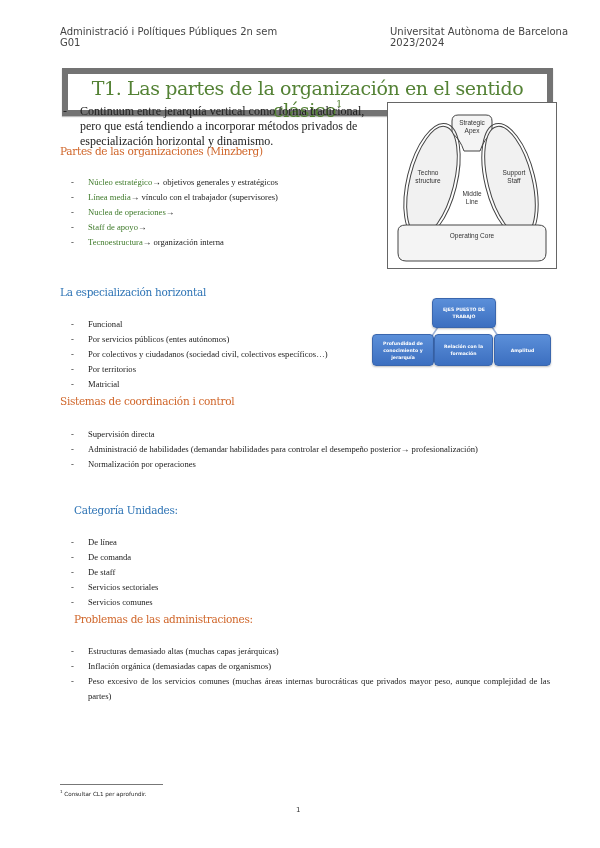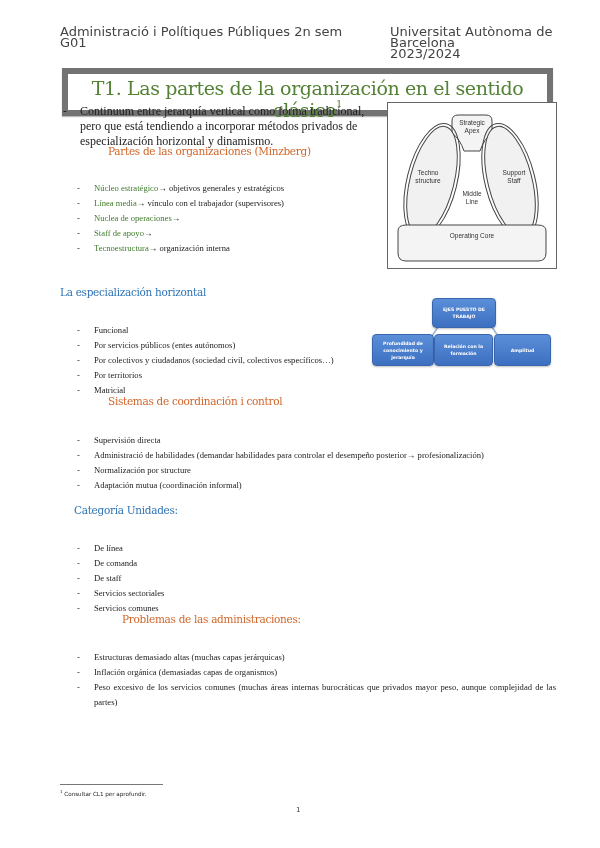--- a/index.html
+++ b/index.html
@@ -1,26 +1,26 @@
 <!DOCTYPE html>
 <html><head>
 <meta charset="utf-8">
 <style>
   html,body{margin:0;padding:0;background:#ffffff;}
   body{width:600px;height:848px;position:relative;overflow:hidden;font-family:"Liberation Serif",serif;color:#222;}
-  .hdr{position:absolute;font-family:"DejaVu Sans",sans-serif;font-size:13px;color:#444;line-height:11px;}
+  .hdr{position:absolute;font-family:"DejaVu Sans",sans-serif;font-size:10px;color:#444;line-height:11px;}
   .hdr-left{left:60px;top:26px;}
   .hdr-right{left:390px;top:26px;}
   .titlebox{position:absolute;left:62px;top:68px;width:479px;height:36px;border:6px solid #737373;box-shadow:0 1px 1px #bbb;}
   .title{position:absolute;left:0;right:0;top:3px;text-align:center;font-family:"DejaVu Serif",serif;font-size:19px;color:#548235;letter-spacing:-0.4px;}
   .title sup{font-size:10px;vertical-align:top;position:relative;top:-1px;}
   .sec{position:absolute;font-family:"DejaVu Serif",serif;font-size:10.5px;letter-spacing:-0.3px;}
-  .orange{color:#d0662a;margin-left:48px;}
+  .orange{color:#d0662a;}
   .blue{color:#2e74b5;}
-  ul.list{position:absolute;margin:14px;padding:0;list-style:none;font-size:8.6px;line-height:15px;color:#222;}
+  ul.list{position:absolute;margin:8px;padding:0;list-style:none;font-size:8.6px;line-height:15px;color:#222;}
   ul.list li{position:relative;padding-left:20px;}
   ul.list li::before{content:"-";position:absolute;left:3px;top:0;}
   .green{color:#3f7a2a;}
   .intro{position:absolute;left:60px;top:104px;width:318px;font-size:12px;line-height:15px;}
   .intro p{margin:0;padding-left:20px;position:relative;}
   .intro p::before{content:"-";position:absolute;left:3px;}
   .mintz{position:absolute;left:387px;top:102px;width:168px;height:165px;border:1px solid #666;background:#fff;}
   .mintz svg{display:block;}
   .smart{position:absolute;left:370px;top:296px;width:190px;height:75px;}
   .sbox{position:absolute;background:linear-gradient(#5b8fd9,#3c6fc0);border:1px solid #3a66ad;border-radius:4px;color:#fff;font-family:"DejaVu Sans",sans-serif;font-weight:bold;font-size:4.6px;text-align:center;display:flex;align-items:center;justify-content:center;line-height:7px;box-shadow:0 1px 2px rgba(0,0,0,.25);}
@@ -101,22 +101,21 @@
   <div class="sbox" style="left:62px;top:2px;width:62px;height:28px;">EJES PUESTO DE TRABAJO</div>
   <div class="sbox" style="left:2px;top:38px;width:60px;height:30px;">Profundidad de conocimiento y jerarquía</div>
   <div class="sbox" style="left:64px;top:38px;width:57px;height:30px;">Relación con la formación</div>
   <div class="sbox" style="left:124px;top:38px;width:55px;height:30px;">Amplitud</div>
 </div>
 
 <div class="sec orange" style="left:60px;top:395px;">Sistemas de coordinación i control</div>
 <ul class="list" style="left:60px;top:419px;width:440px;">
   <li>Supervisión directa</li>
   <li>Administració de habilidades (demandar habilidades para controlar el desempeño posterior→ profesionalización)</li>
-  <li>Normalización por structure</li>
-  <li>Adaptación mutua (coordinación informal)</li>
+  <li>Normalización por operaciones</li>
 </ul>
 
 <div class="sec blue" style="left:74px;top:504px;">Categoría Unidades:</div>
 <ul class="list" style="left:60px;top:527px;width:320px;">
   <li>De línea</li>
   <li>De comanda</li>
   <li>De staff</li>
   <li>Servicios sectoriales</li>
   <li>Servicios comunes</li>
 </ul>

